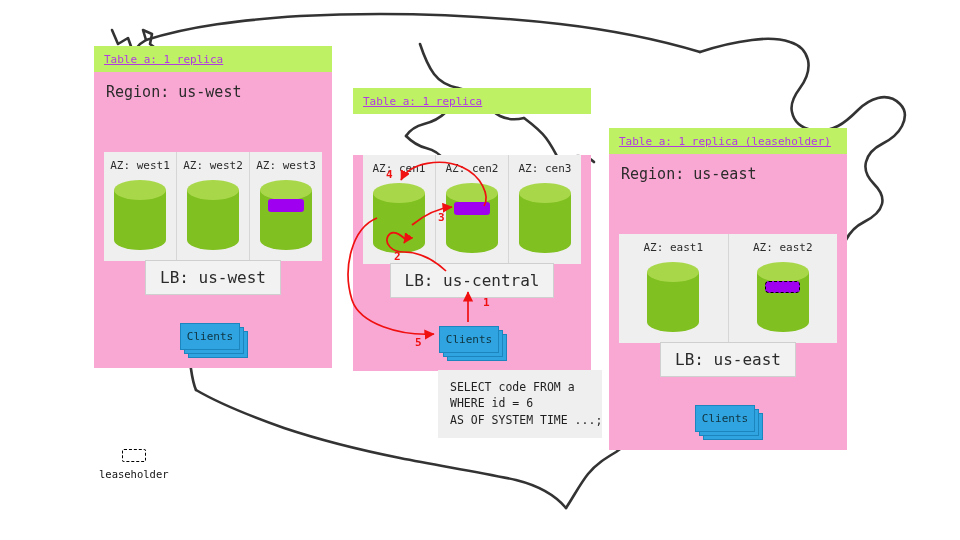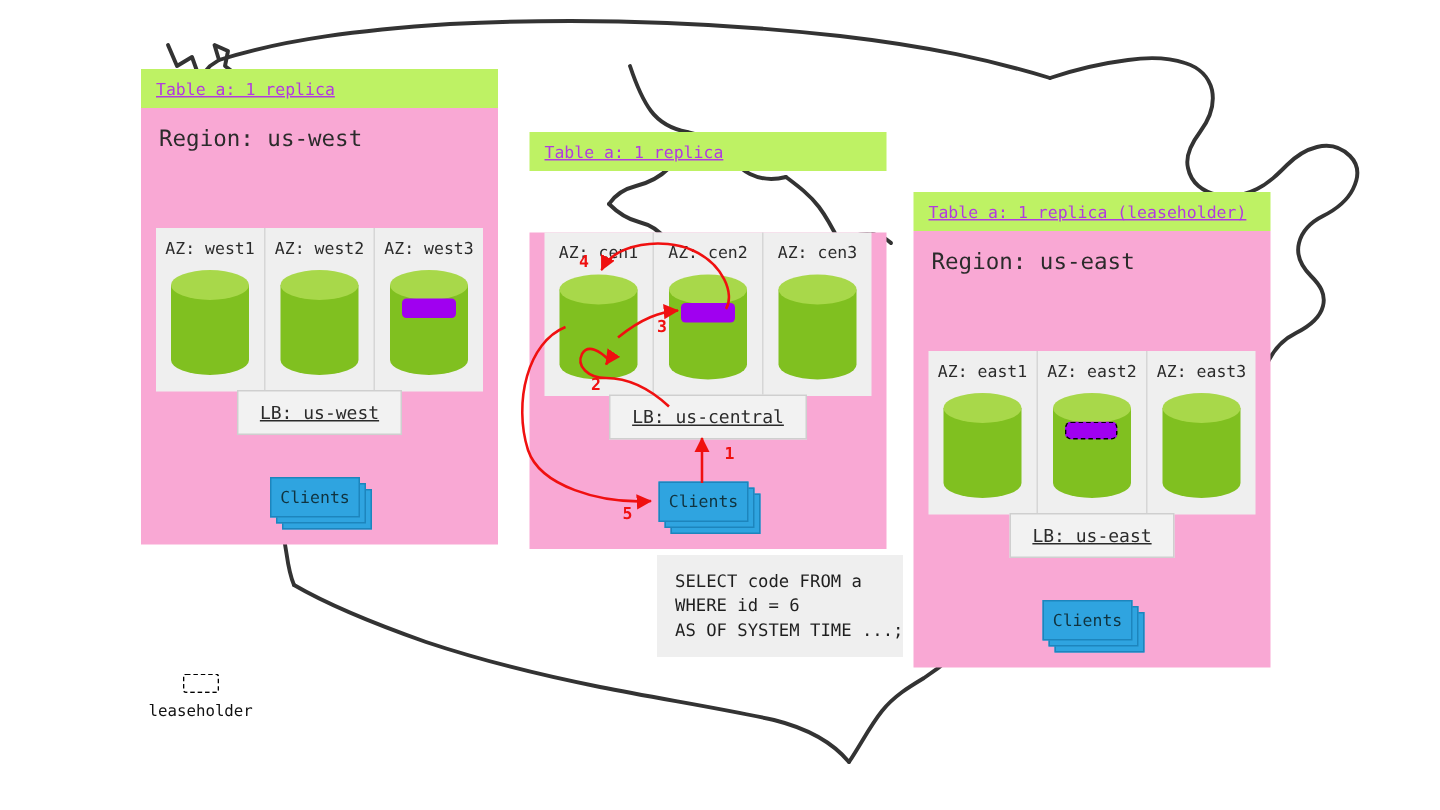--- a/index.html
+++ b/index.html
@@ -47,26 +47,25 @@
   }
   .range.lease{
     border:1.5px dashed #000000;
     border-radius:4px;
   }
 
   
   .lb{
     background:#f2f2f2;
     border:1px solid #cfcfcf;
-    font-size:12px;color:#2b2b2b;
+    font-size:16px;color:#2b2b2b;
     padding:7px 14px;white-space:nowrap;text-align:center;
     position:relative;
     margin:0 auto;
     width:max-content;
-    text-decoration:underline;
   }
   .lb-wrap{display:flex;justify-content:center;margin-top:-1px;}
 
   
   .clients-wrap{display:flex;justify-content:center;}
   .clients{position:relative;width:66px;height:25px;}
   .clients .sheet{
     position:absolute;background:#2fa4e0;border:1px solid #1d85bd;
     width:58px;height:25px;
   }
@@ -279,29 +278,20 @@
           <div class="az-label">AZ: east2</div>
           <div class="cyl">
             <svg width="54" height="72" viewBox="0 0 54 72">
               <path d="M1,11 L1,61 A26,10 0 0 0 53,61 L53,11 Z" fill="#80c020"></path>
               <ellipse cx="27" cy="11" rx="26" ry="10" fill="#a8d84a"></ellipse>
             </svg>
             <div class="range lease" style="left:9px;top:20px;width:33px;height:10px;"></div>
           </div>
         </div>
 
-        <div class="az-cell">
-          <div class="az-label">AZ: east3</div>
-          <div class="cyl">
-            <svg width="54" height="72" viewBox="0 0 54 72">
-              <path d="M1,11 L1,61 A26,10 0 0 0 53,61 L53,11 Z" fill="#80c020"></path>
-              <ellipse cx="27" cy="11" rx="26" ry="10" fill="#a8d84a"></ellipse>
-            </svg>
-          </div>
-        </div>
 
       </div>
 
       <div class="lb-wrap">
         <div class="lb">LB: us-east</div>
       </div>
 
       <div class="clients-wrap" style="margin-top:28px;margin-bottom:10px;">
         <div class="clients">
           <div class="sheet s3"></div>

